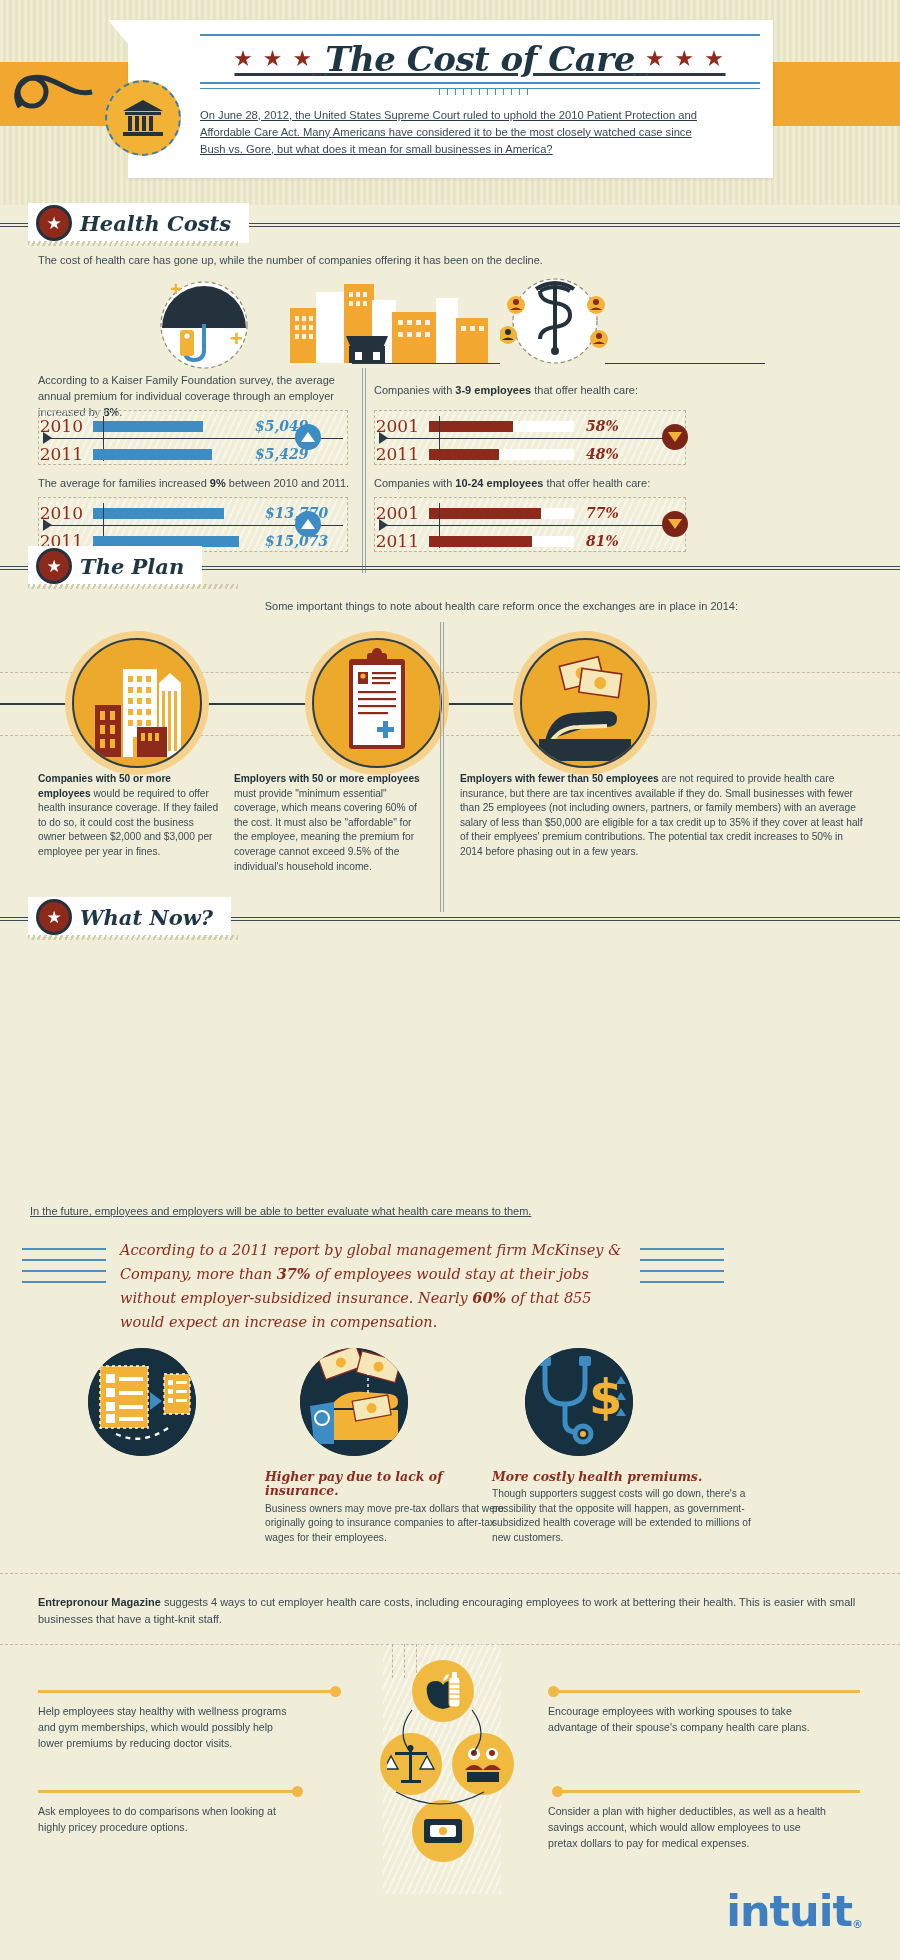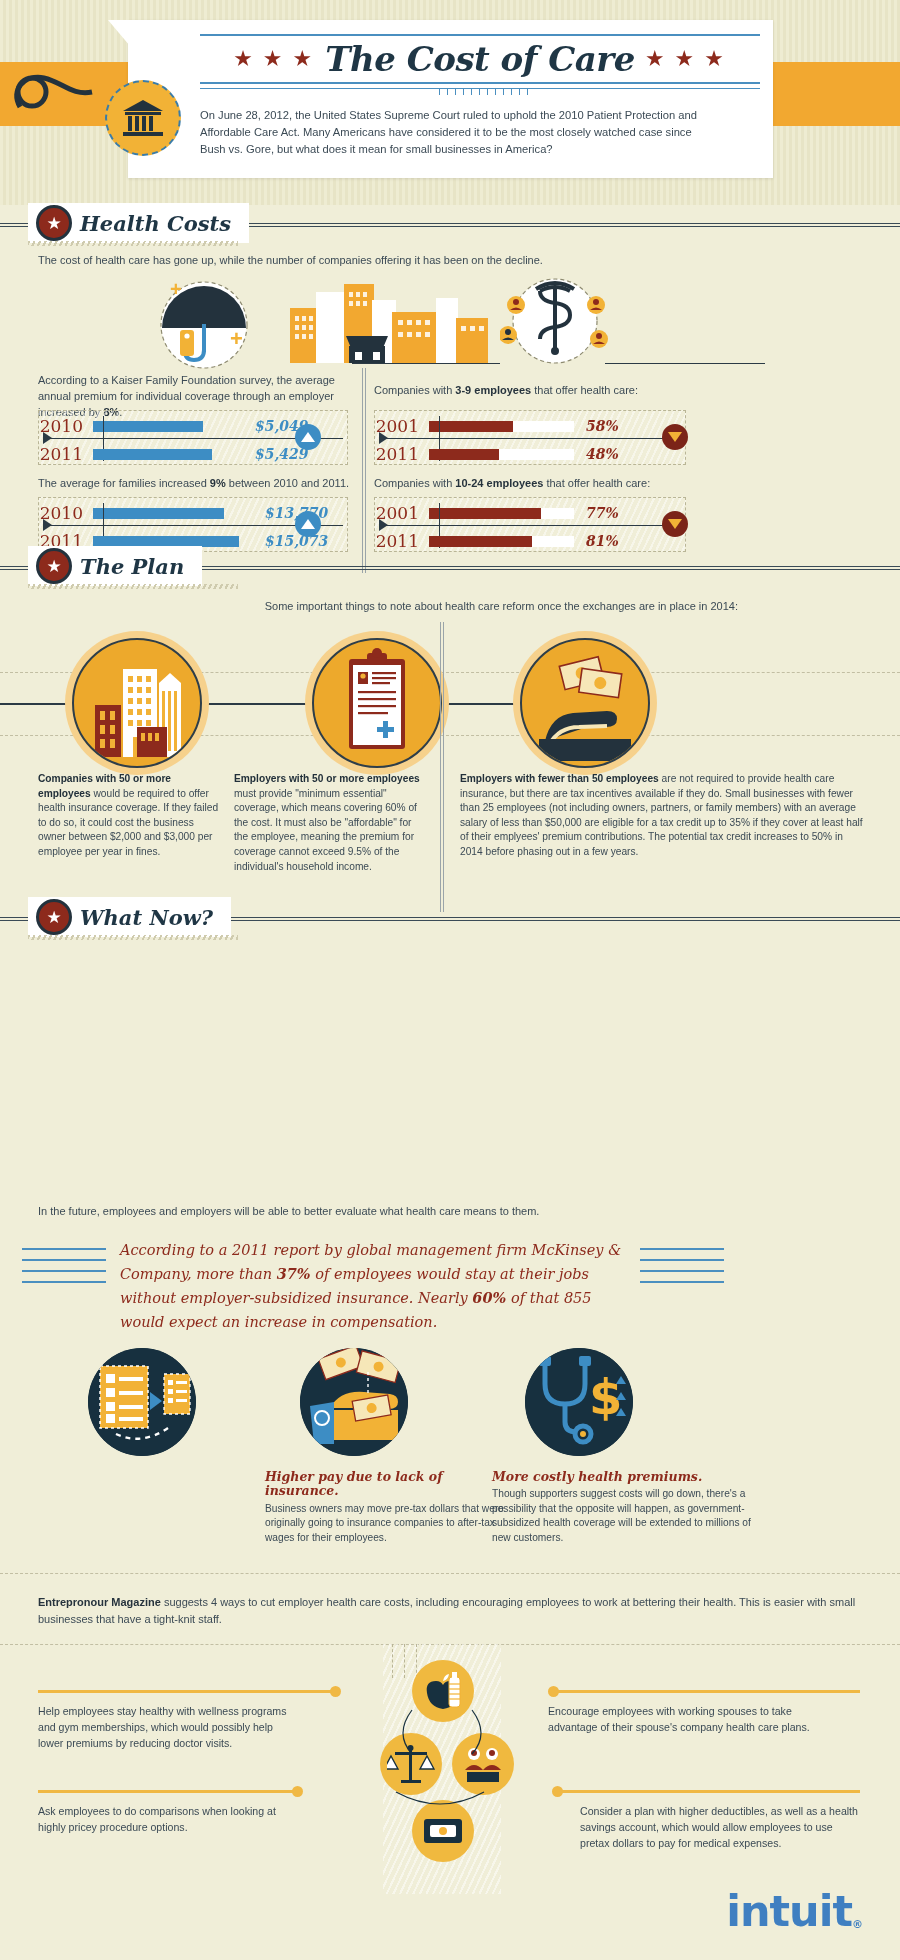--- a/index.html
+++ b/index.html
@@ -42,21 +42,21 @@
     border-bottom: 26px solid transparent;
     border-right: 22px solid #fff;
   }
   .seal {
     position: absolute; left: 105px; top: 80px;
     width: 76px; height: 76px; border-radius: 50%;
     background: #f2b236;
     border: 2px dashed #3a7ca8;
     display: flex; align-items: center; justify-content: center;
   }
-  .hdr-inner { position: absolute; left: 200px; top: 34px; width: 560px; }
+  .hdr-inner { position: absolute; left: 200px; top: 34px; width: 560px; text-decoration: underline; }
   .rule-blue { height: 2px; background: #4a8fc0; margin: 0 0 2px 0; }
   .rule-blue.thin { height: 1px; }
   h1.title {
     font-family: "DejaVu Serif", "Liberation Serif", serif;
     font-style: italic; font-weight: 700;
     font-size: 34px; color: #1f3645;
     text-align: center; letter-spacing: -0.5px;
     line-height: 1.05; margin: 6px 0 4px;
     white-space: nowrap;
   }
@@ -583,21 +583,21 @@
 
   <div class="sec-head" style="top:897px">
     <div class="sec-rule"></div>
     <div class="sec-plate">
       <span class="sec-star">★</span>
       <span class="sec-title">What Now?</span>
     </div>
     <div class="sec-hatch"></div>
   </div>
 
-  <div class="lead" style="left:38px; top:1203px; width:700px;">In the future, employees and employers will be able to better evaluate what health care means to them.</div>
+  <div class="lead" style="left:30px; top:1203px; width:700px;text-decoration:underline;">In the future, employees and employers will be able to better evaluate what health care means to them.</div>
 
   <div class="qlines" style="left:22px; top:1248px;">
     <i></i>
       <i></i>
       <i></i>
       <i></i>
   </div>
   <div class="qlines" style="left:640px; top:1248px;">
     <i></i>
       <i></i>
@@ -759,21 +759,21 @@
 
   <div class="tip" style="left:548px; top:1703px; width:270px;">Encourage employees with working spouses to take advantage of their spouse's company health care plans.</div>
   <div class="tip" style="left:38px; top:1703px;">Help employees stay healthy with wellness programs and gym memberships, which would possibly help lower premiums by reducing doctor visits.</div>
 
   <div class="tip-rule" style="left:38px; top:1790px; width:260px;"></div>
   <div class="tip-dot" style="left:292px; top:1786px;"></div>
   <div class="tip-rule" style="left:560px; top:1790px; width:300px;"></div>
   <div class="tip-dot" style="left:552px; top:1786px;"></div>
 
   <div class="tip" style="left:38px; top:1803px;">Ask employees to do comparisons when looking at highly pricey procedure options.</div>
-  <div class="tip" style="left:548px; top:1803px; width:278px;margin-left:32px;">Consider a plan with higher deductibles, as well as a health savings account, which would allow employees to use pretax dollars to pay for medical expenses.</div>
+  <div class="tip" style="left:548px; top:1803px; width:278px;">Consider a plan with higher deductibles, as well as a health savings account, which would allow employees to use pretax dollars to pay for medical expenses.</div>
 
   <div class="sources">
     <b>Sources:</b>
     <span>kff.org || entrepreneur.com || forbes.com || mckinseyquarterly.com || wsj.com</span>
   </div>
 
   <div class="intuit">
     <span>intuit</span><sup>®</sup>
   </div>
 

